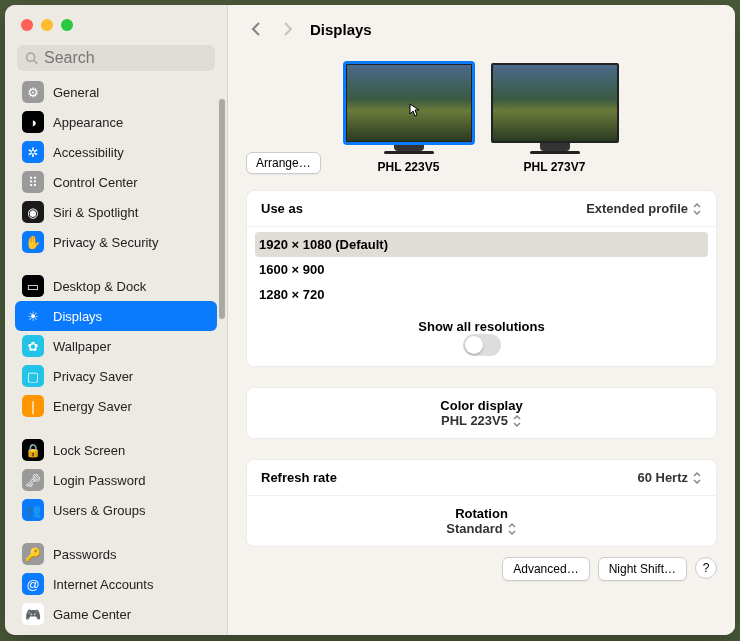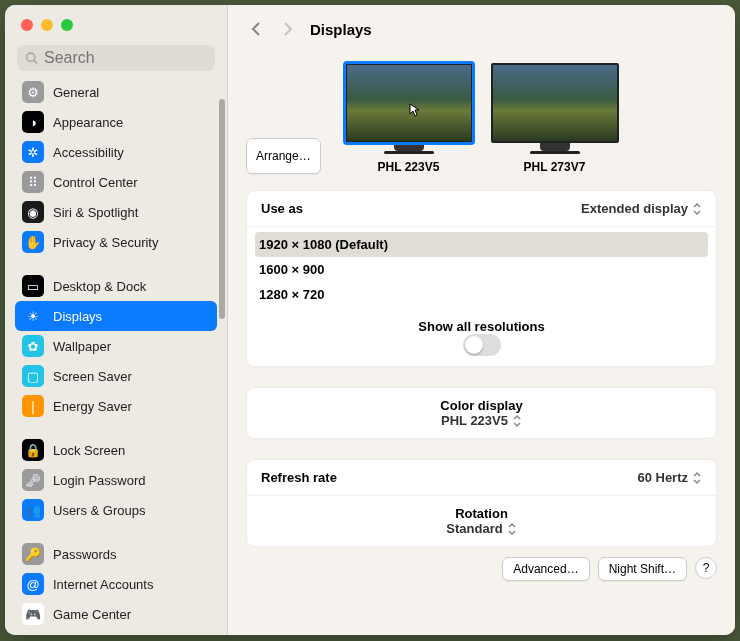--- a/index.html
+++ b/index.html
@@ -17,21 +17,21 @@
 .item { display: flex; align-items: center; gap: 9px; padding: 4px 7px; border-radius: 6px; font-size: 13px; color: #222; cursor: default; }
 .item.selected { background: #0a7aff; color: #fff; }
 .icon { width: 22px; height: 22px; border-radius: 5px; display: flex; align-items: center; justify-content: center; font-size: 13px; color: #fff; flex-shrink:0; }
 .scrollbar { position: absolute; right: 2px; top: 94px; width: 6px; height: 220px; background: rgba(0,0,0,.28); border-radius: 3px; }
 .main { flex: 1; background: #f6f3ee; display: flex; flex-direction: column; }
 .header { display: flex; align-items: center; gap: 12px; padding: 14px 18px 6px; }
 .navarrow { width: 20px; height: 20px; display:flex; align-items:center; justify-content:center; opacity:.7; }
 .navarrow.dis { opacity: .3; }
 .title { font-size: 15px; font-weight: 600; }
 .monitors { display:flex; align-items:flex-end; justify-content:center; gap:18px; padding: 18px 0 6px; position:relative; }
-.arrange { position:absolute; left:18px; bottom:6px; background:#fff; border:1px solid #ccc; border-radius:6px; font-size:12px; padding:10px 9px; box-shadow:0 1px 1px rgba(0,0,0,.06); }
+.arrange { position:absolute; left:18px; bottom:6px; background:#fff; border:1px solid #ccc; border-radius:6px; font-size:12px; padding:3px 9px; box-shadow:0 1px 1px rgba(0,0,0,.06); }
 .monblock { text-align:center; }
 .mon { width:128px; height:80px; background: linear-gradient(#4a6a8a 0%, #3a5a42 45%, #6a7a3a 60%, #2a3a20 100%); border:2px solid #222; border-radius:2px; position:relative; }
 .mon.sel::after { content:""; position:absolute; inset:-4px; border:3px solid #0a7aff; border-radius:4px; }
 .stand { width:30px; height:8px; background:#333; margin:0 auto; border-radius:0 0 4px 4px; }
 .base { width:50px; height:3px; background:#222; margin:0 auto; border-radius:2px; }
 .monlabel { font-size:12px; font-weight:600; margin-top:6px; }
 .cursor { position:absolute; left:50%; top:50%; width:14px; height:14px; }
 .panel { margin: 10px 18px; background:#fff; border:1px solid rgba(0,0,0,.08); border-radius:8px;font-weight:bold; }
 .row { display:flex; justify-content:space-between; align-items:center; padding:10px 14px; font-size:13px; border-bottom:1px solid rgba(0,0,0,.06); }
 .row:last-child { border-bottom:0;flex-direction:column; }
@@ -96,21 +96,21 @@
         <div class="item selected">
           <div class="icon" style="background: rgb(10, 122, 255);">☀</div>
           <span>Displays</span>
         </div>
         <div class="item">
           <div class="icon" style="background: rgb(34, 195, 230);">✿</div>
           <span>Wallpaper</span>
         </div>
         <div class="item">
           <div class="icon" style="background: rgb(34, 195, 230);">▢</div>
-          <span>Screen Saver</span>
+          <span>Privacy Saver</span>
         </div>
         <div class="item">
           <div class="icon" style="background: rgb(255, 149, 0);">❘</div>
           <span>Energy Saver</span>
         </div>
         <div class="sec-gap"></div>
         <div class="item">
           <div class="icon" style="background: rgb(0, 0, 0);">🔒</div>
           <span>Lock Screen</span>
         </div>
@@ -173,21 +173,21 @@
             <div class="base"></div>
             <div class="monlabel">PHL 273V7</div>
           </div>
         </div>
     </div>
 
     <div class="panel">
       <div class="row">
         <span>Use as</span>
         <div class="popup">
-          <span>Extended display</span>
+          <span>Extended profile</span>
           <svg class="chev" viewBox="0 0 10 14">
               <path d="M2 5 L5 2 L8 5 M2 9 L5 12 L8 9" fill="none" stroke="#555" stroke-width="1.5"></path>
             </svg>
         </div>
       </div>
       <div class="reslist" id="reslist">
           <div class="resitem sel">1920 × 1080 (Default)</div>
           <div class="resitem">1600 × 900</div>
           <div class="resitem">1280 × 720</div>
         </div>

